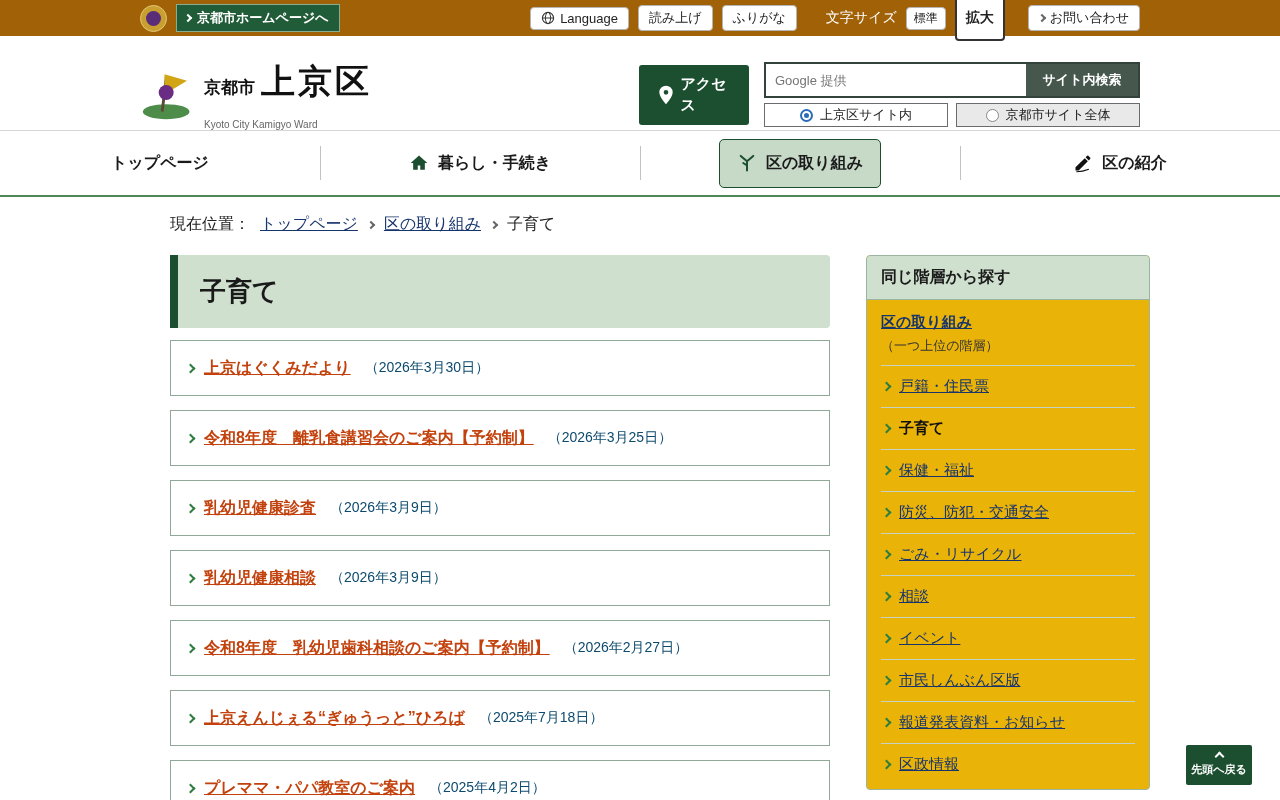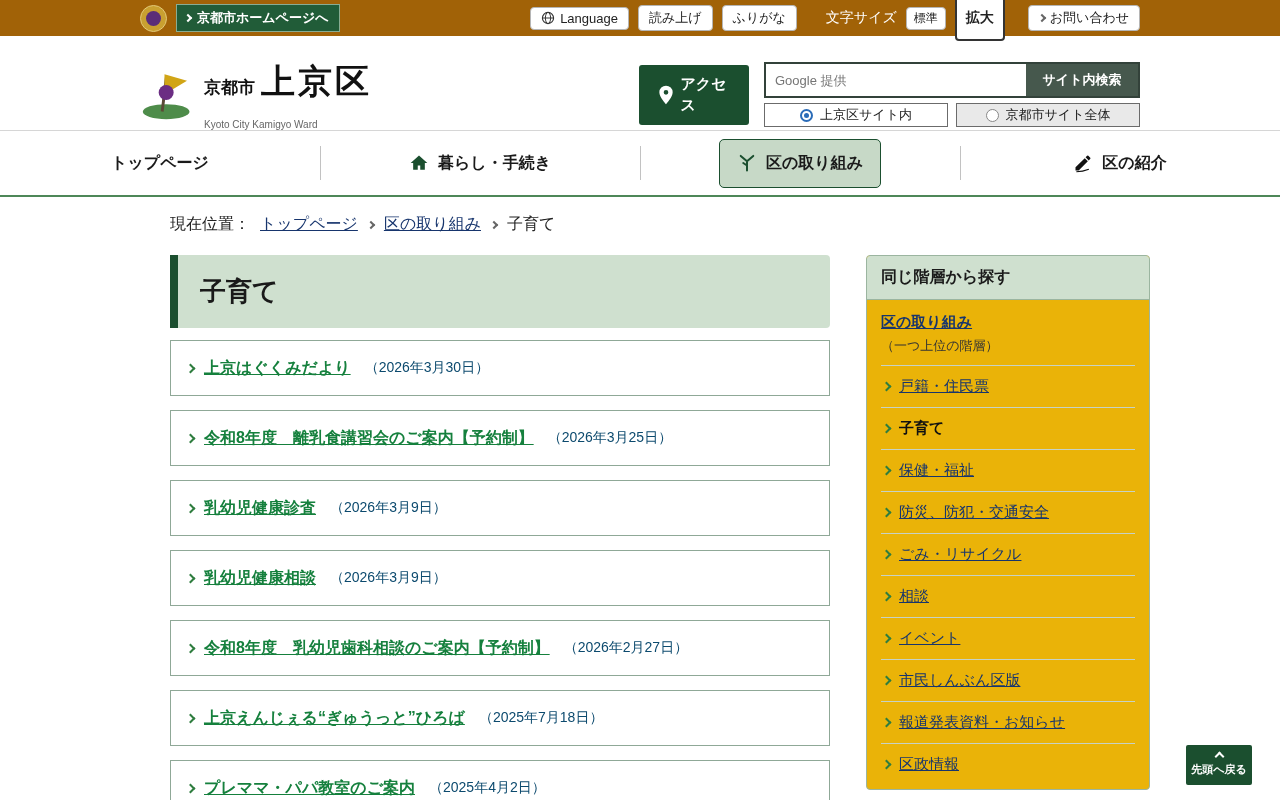--- a/index.html
+++ b/index.html
@@ -61,21 +61,21 @@
   .breadcrumb a { color:#17356d; text-decoration:underline; }
   .crumb-current { color:#222; }
 
   
   .content { display:flex; margin:20px 0 0 170px; gap:36px; align-items:flex-start; }
   .main-col { width:660px; }
   .title-box { background:#cfe0cf; border-left:8px solid #1b4f2f; border-radius:0 4px 4px 0; padding:19px 22px; margin-bottom:12px; }
   .page-title { font-size:26px; font-weight:bold; color:#1a1a1a; }
   .article-row { display:flex; align-items:center; border:1px solid #8fa897; background:#fff; min-height:56px; padding:10px 16px; margin-bottom:14px; text-decoration:none; }
   .article-row .cv { margin-right:10px; }
-  .article-title { color:#15803d; font-weight:bold; font-size:16px; text-decoration:underline; }
+  .article-title { color:#c2410c; font-weight:bold; font-size:16px; text-decoration:underline; }
   .article-date { color:#0c4a6e; font-size:14px; margin-left:14px; flex:none; }
 
   
   .sidebar { width:284px; border:1px solid #9bb5a0; border-radius:4px; background:#eab308; overflow:hidden; }
   .sidebar-header { background:#cfe0cf; font-size:16px; font-weight:bold; color:#1a1a1a; padding:11px 14px; border-bottom:1px solid #9bb5a0; }
   .sidebar-body { padding:0 14px 4px; }
   .parent-link { display:inline-block; margin-top:13px; color:#17356d; font-size:15px; font-weight:bold; text-decoration:underline; }
   .parent-note { font-size:13px; color:#333; margin:5px 0 10px; }
   .side-item { display:flex; align-items:center; gap:9px; padding:11px 2px; border-top:1px solid #c6d2c6; font-size:15px; }
   .side-link { color:#17356d; text-decoration:underline; }

